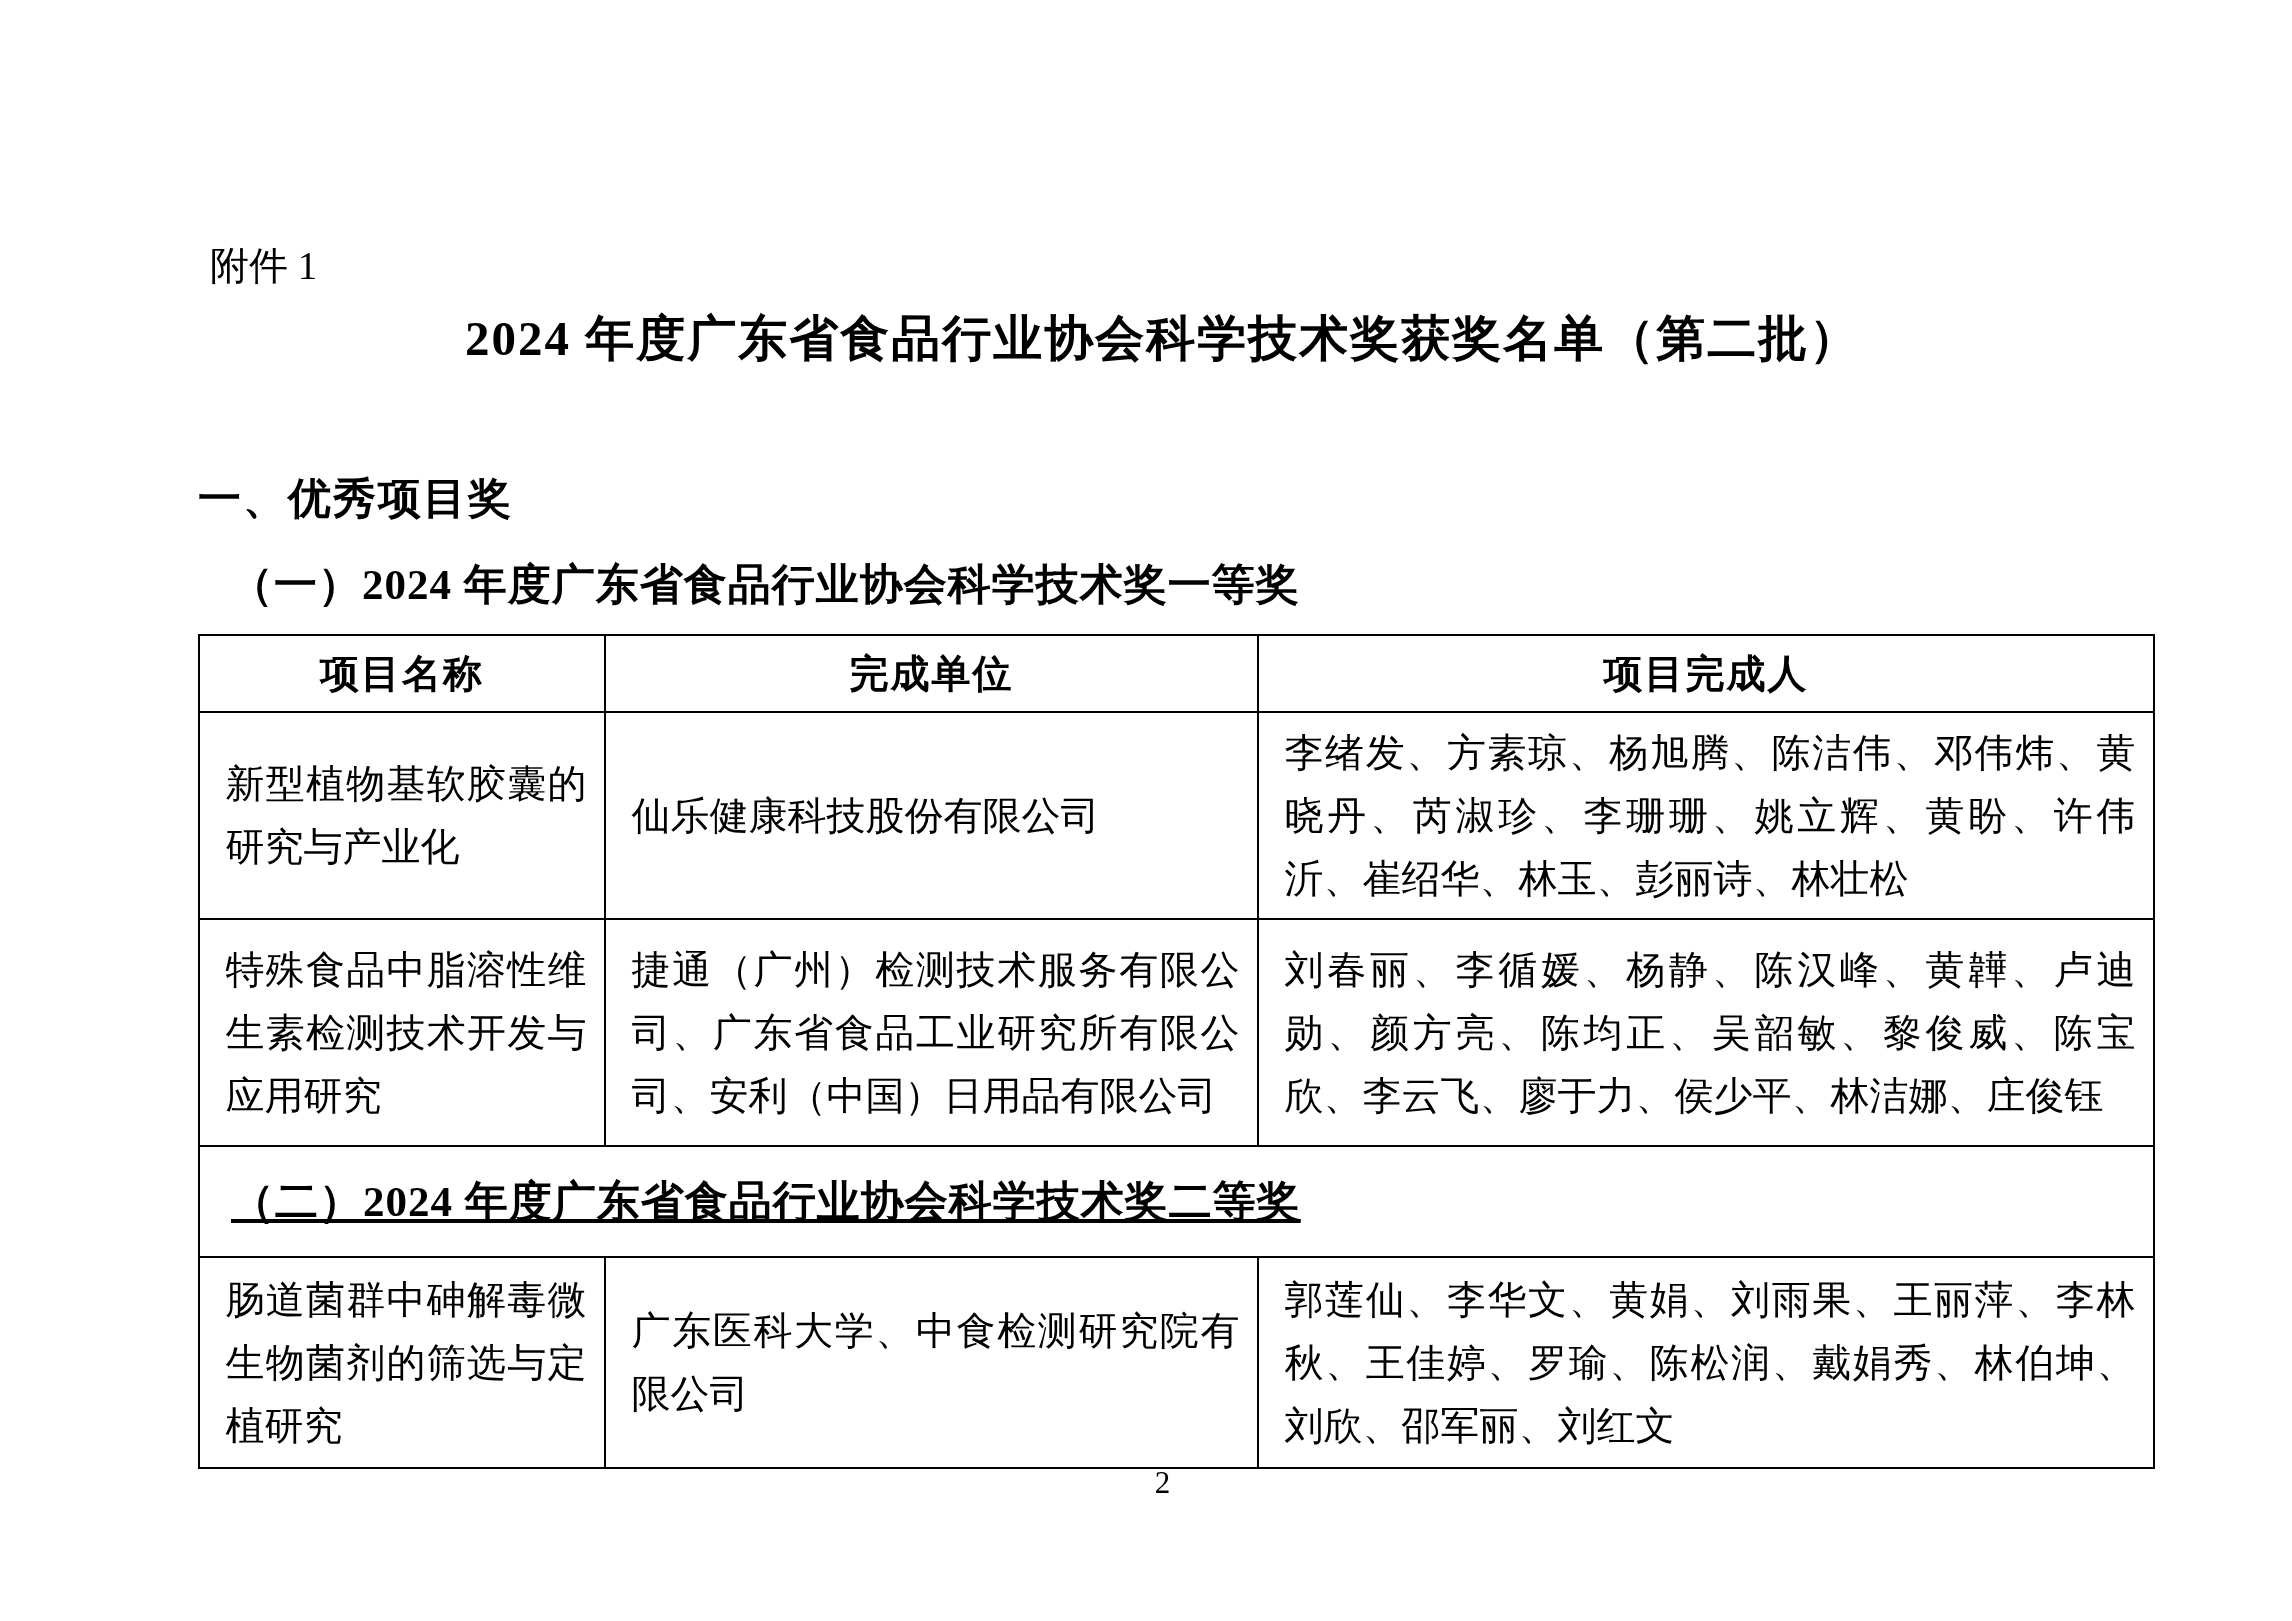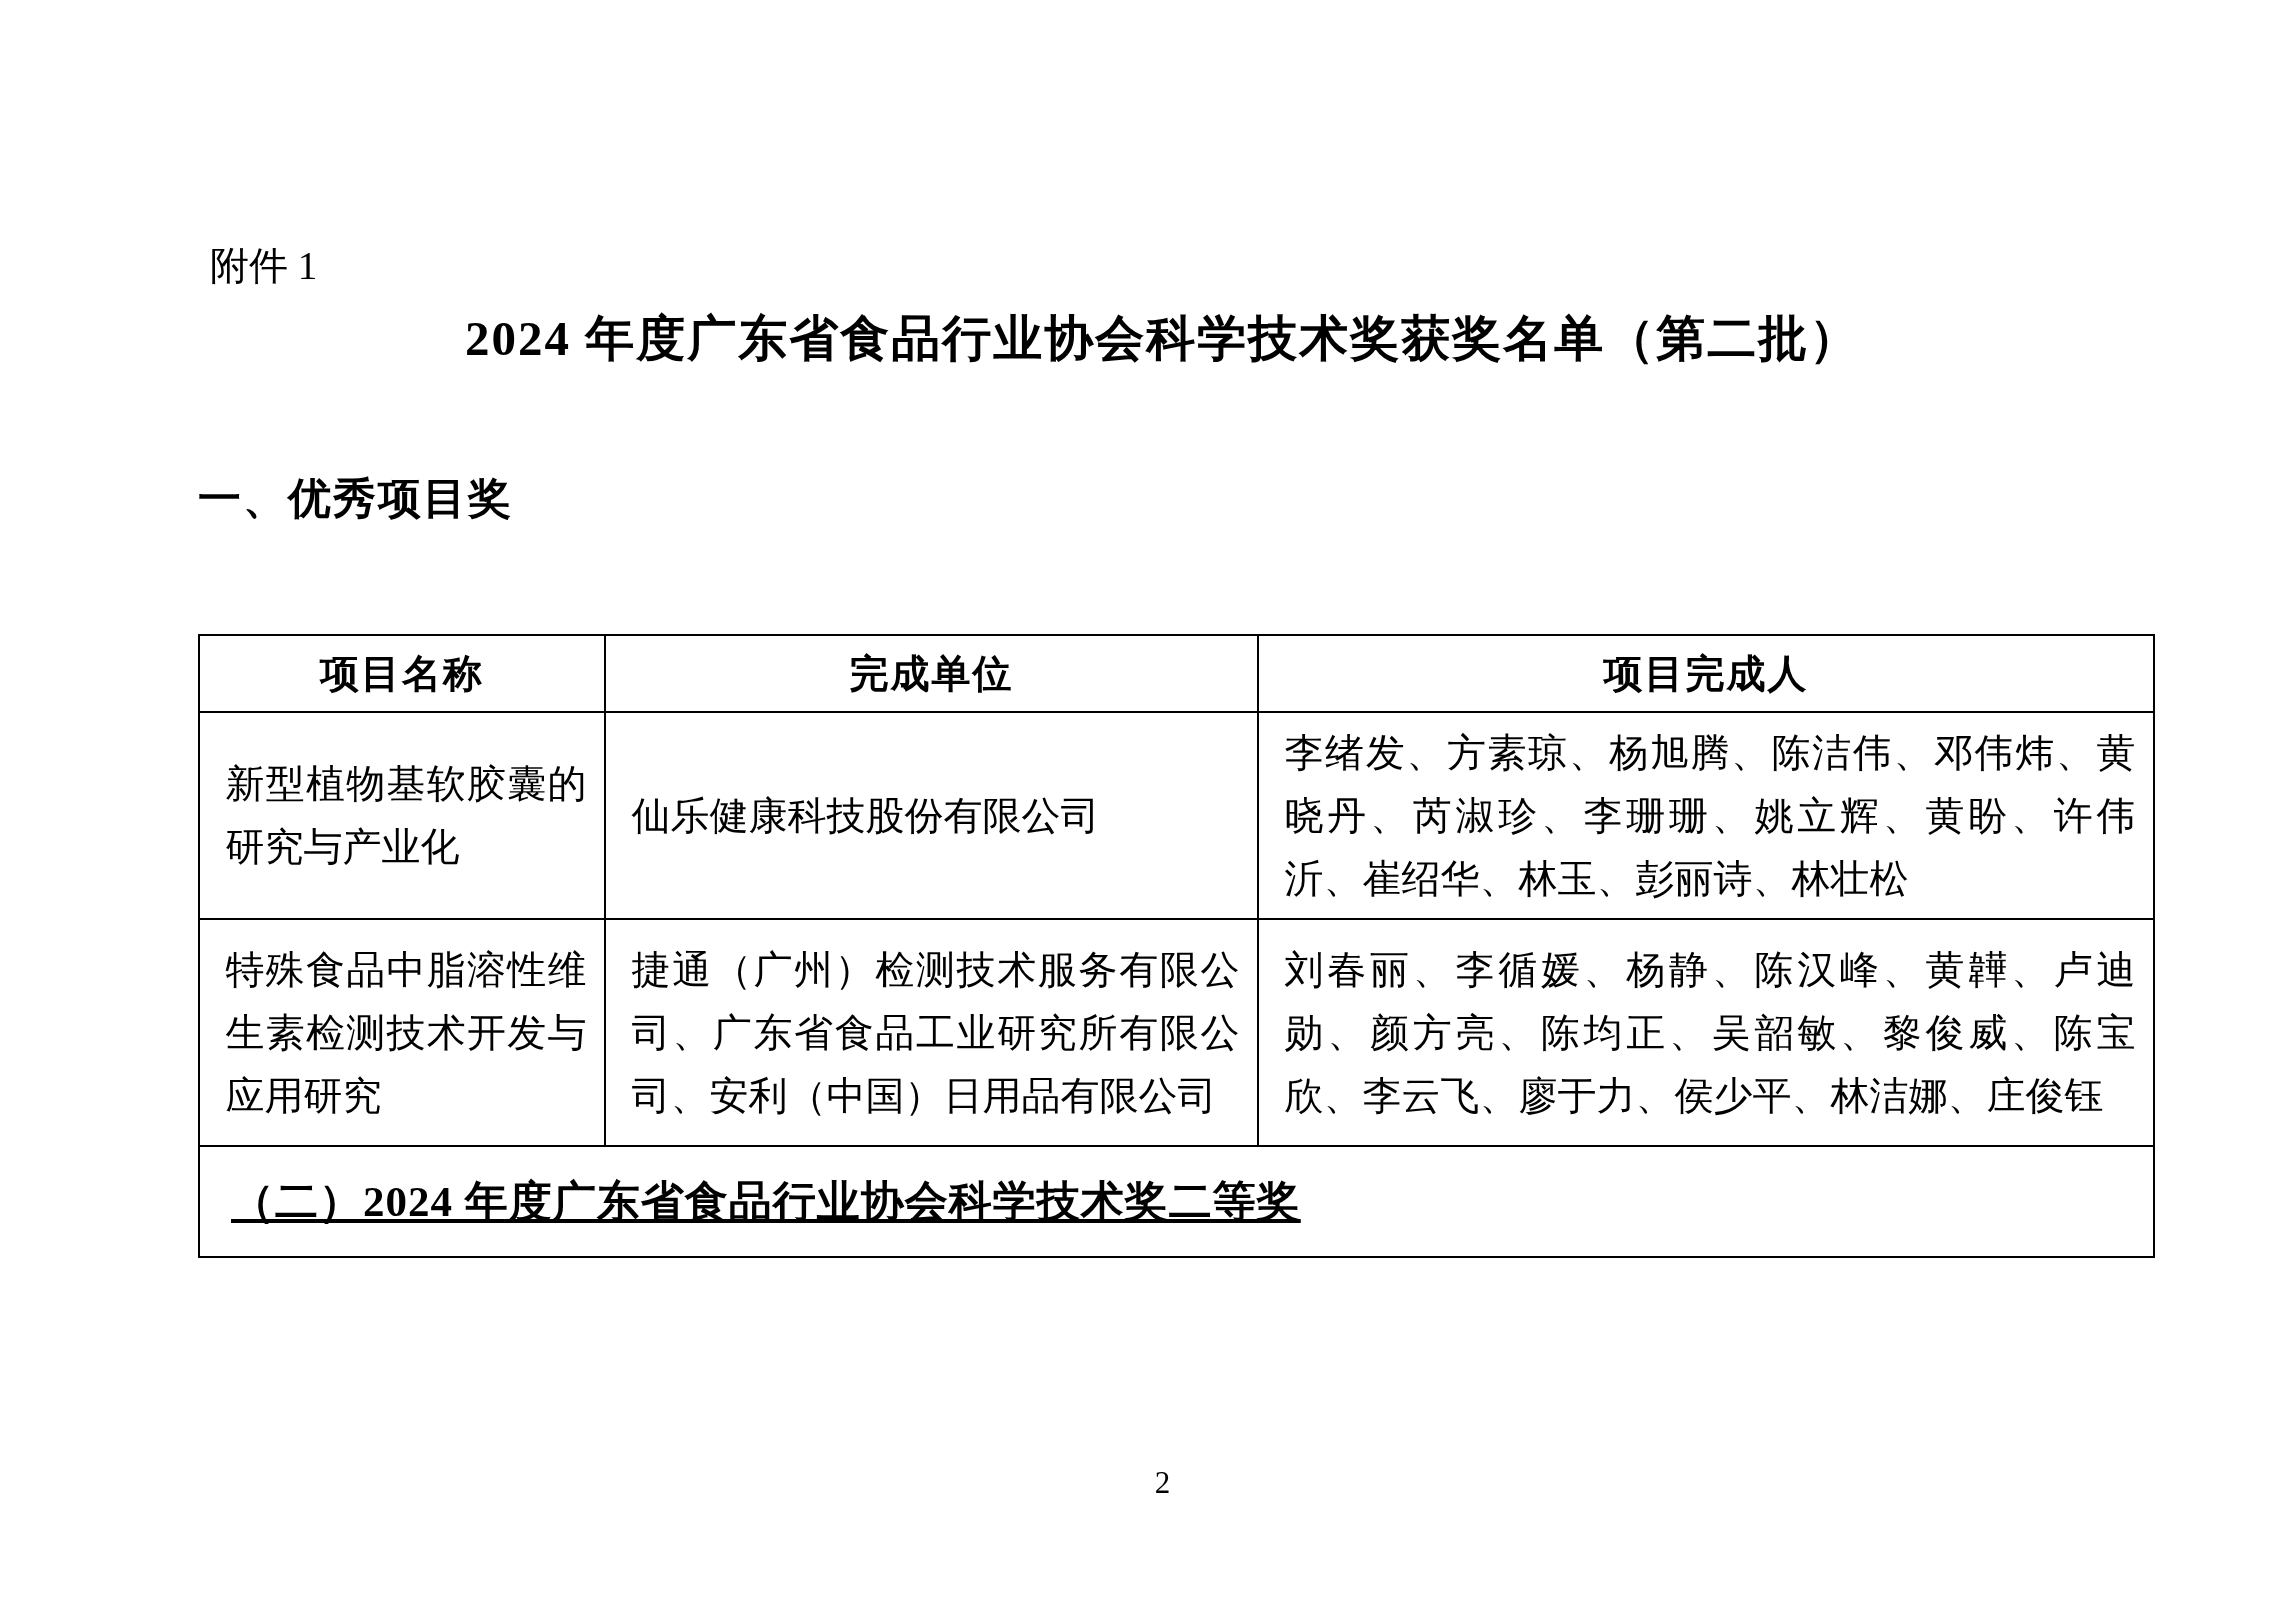--- a/index.html
+++ b/index.html
@@ -121,20 +121,21 @@
 <body>
 
 <div class="page">
 
   <div class="attachment-label">附件 1</div>
 
   <div class="doc-title">2024 年度广东省食品行业协会科学技术奖获奖名单（第二批）</div>
 
   <div class="sec-heading">一、优秀项目奖</div>
 
+  <div class="sub-heading">（一）2024 年度广东省食品行业协会科学技术奖一等奖</div>
 
   <table class="award-table">
     <colgroup>
       <col class="c1">
       <col class="c2">
       <col class="c3">
     </colgroup>
     <thead>
       <tr>
         <th>项目名称</th>
@@ -149,19 +150,24 @@
         <td class="cell-people">李绪发、方素琼、杨旭腾、陈洁伟、邓伟炜、黄晓丹、芮淑珍、李珊珊、姚立辉、黄盼、许伟沂、崔绍华、林玉、彭丽诗、林壮松</td>
       </tr>
       <tr class="row-tall-2">
         <td class="cell-project">特殊食品中脂溶性维生素检测技术开发与应用研究</td>
         <td class="cell-orgs">捷通（广州）检测技术服务有限公司、广东省食品工业研究所有限公司、安利（中国）日用品有限公司</td>
         <td class="cell-people">刘春丽、李循媛、杨静、陈汉峰、黄韡、卢迪勋、颜方亮、陈均正、吴韶敏、黎俊威、陈宝欣、李云飞、廖于力、侯少平、林洁娜、庄俊钰</td>
       </tr>
       <tr class="section-row">
         <td class="section-cell" colspan="3">（二）2024 年度广东省食品行业协会科学技术奖二等奖</td>
       </tr>
+      <tr class="row-tall-3">
+        <td class="cell-project">肠道菌群中砷解毒微生物菌剂的筛选与定植研究</td>
+        <td class="cell-orgs">广东医科大学、中食检测研究院有限公司</td>
+        <td class="cell-people">郭莲仙、李华文、黄娟、刘雨果、王丽萍、李林秋、王佳婷、罗瑜、陈松润、戴娟秀、林伯坤、刘欣、邵军丽、刘红文</td>
+      </tr>
     </tbody>
   </table>
 
   <div class="page-number">2</div>
 
 </div>
 
 
 </body></html>

